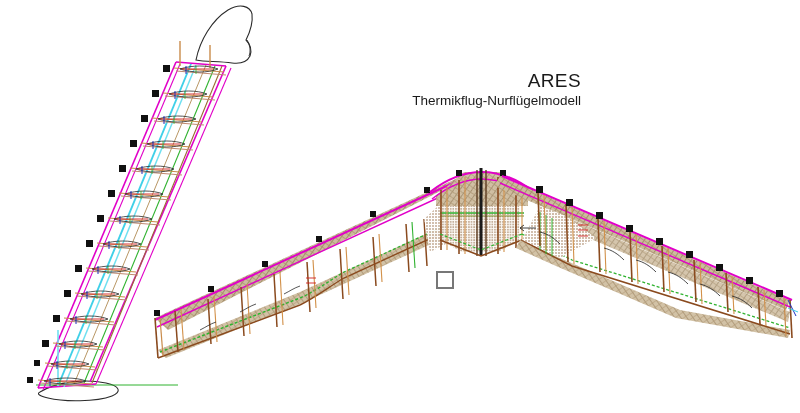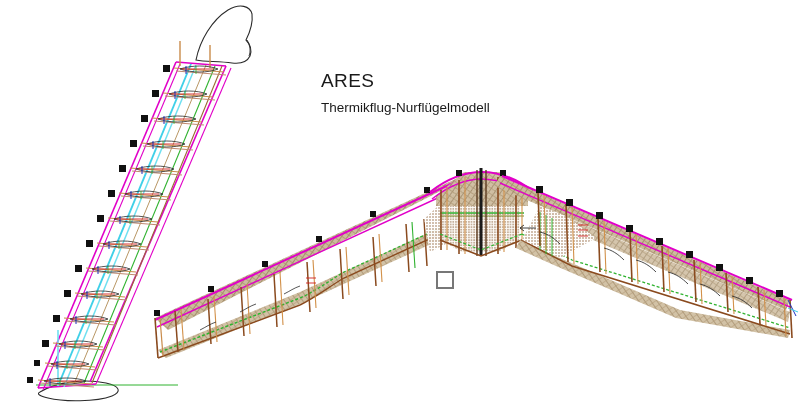--- a/index.html
+++ b/index.html
@@ -26,37 +26,38 @@
     width: 800px;
     height: 413px;
     display: block;
   }
   .title-block {
     position: absolute;
     left: 321px;
     top: 70px;
     width: 260px;
     user-select: none;
+    text-align: right;
   }
   .title-main {
     font-family: "Liberation Sans", sans-serif;
     font-size: 19px;
     line-height: 22px;
     color: #1a1a1a;
     letter-spacing: 0.4px;
     white-space: nowrap;
   }
   .title-sub {
     font-family: "Liberation Sans", sans-serif;
     font-size: 13.5px;
     line-height: 17px;
     color: #1a1a1a;
     white-space: nowrap;
   }
-  .title-sub.first { margin-top: 7px; }
+  .title-sub.first { }
 </style>
 </head>
 <body>
 
 <div id="canvas-root">
 
   <svg id="drawing-svg" viewBox="0 0 800 413">
     <defs>
 
       <pattern id="skinHatch" width="5" height="5" patternUnits="userSpaceOnUse" patternTransform="rotate(35)">

